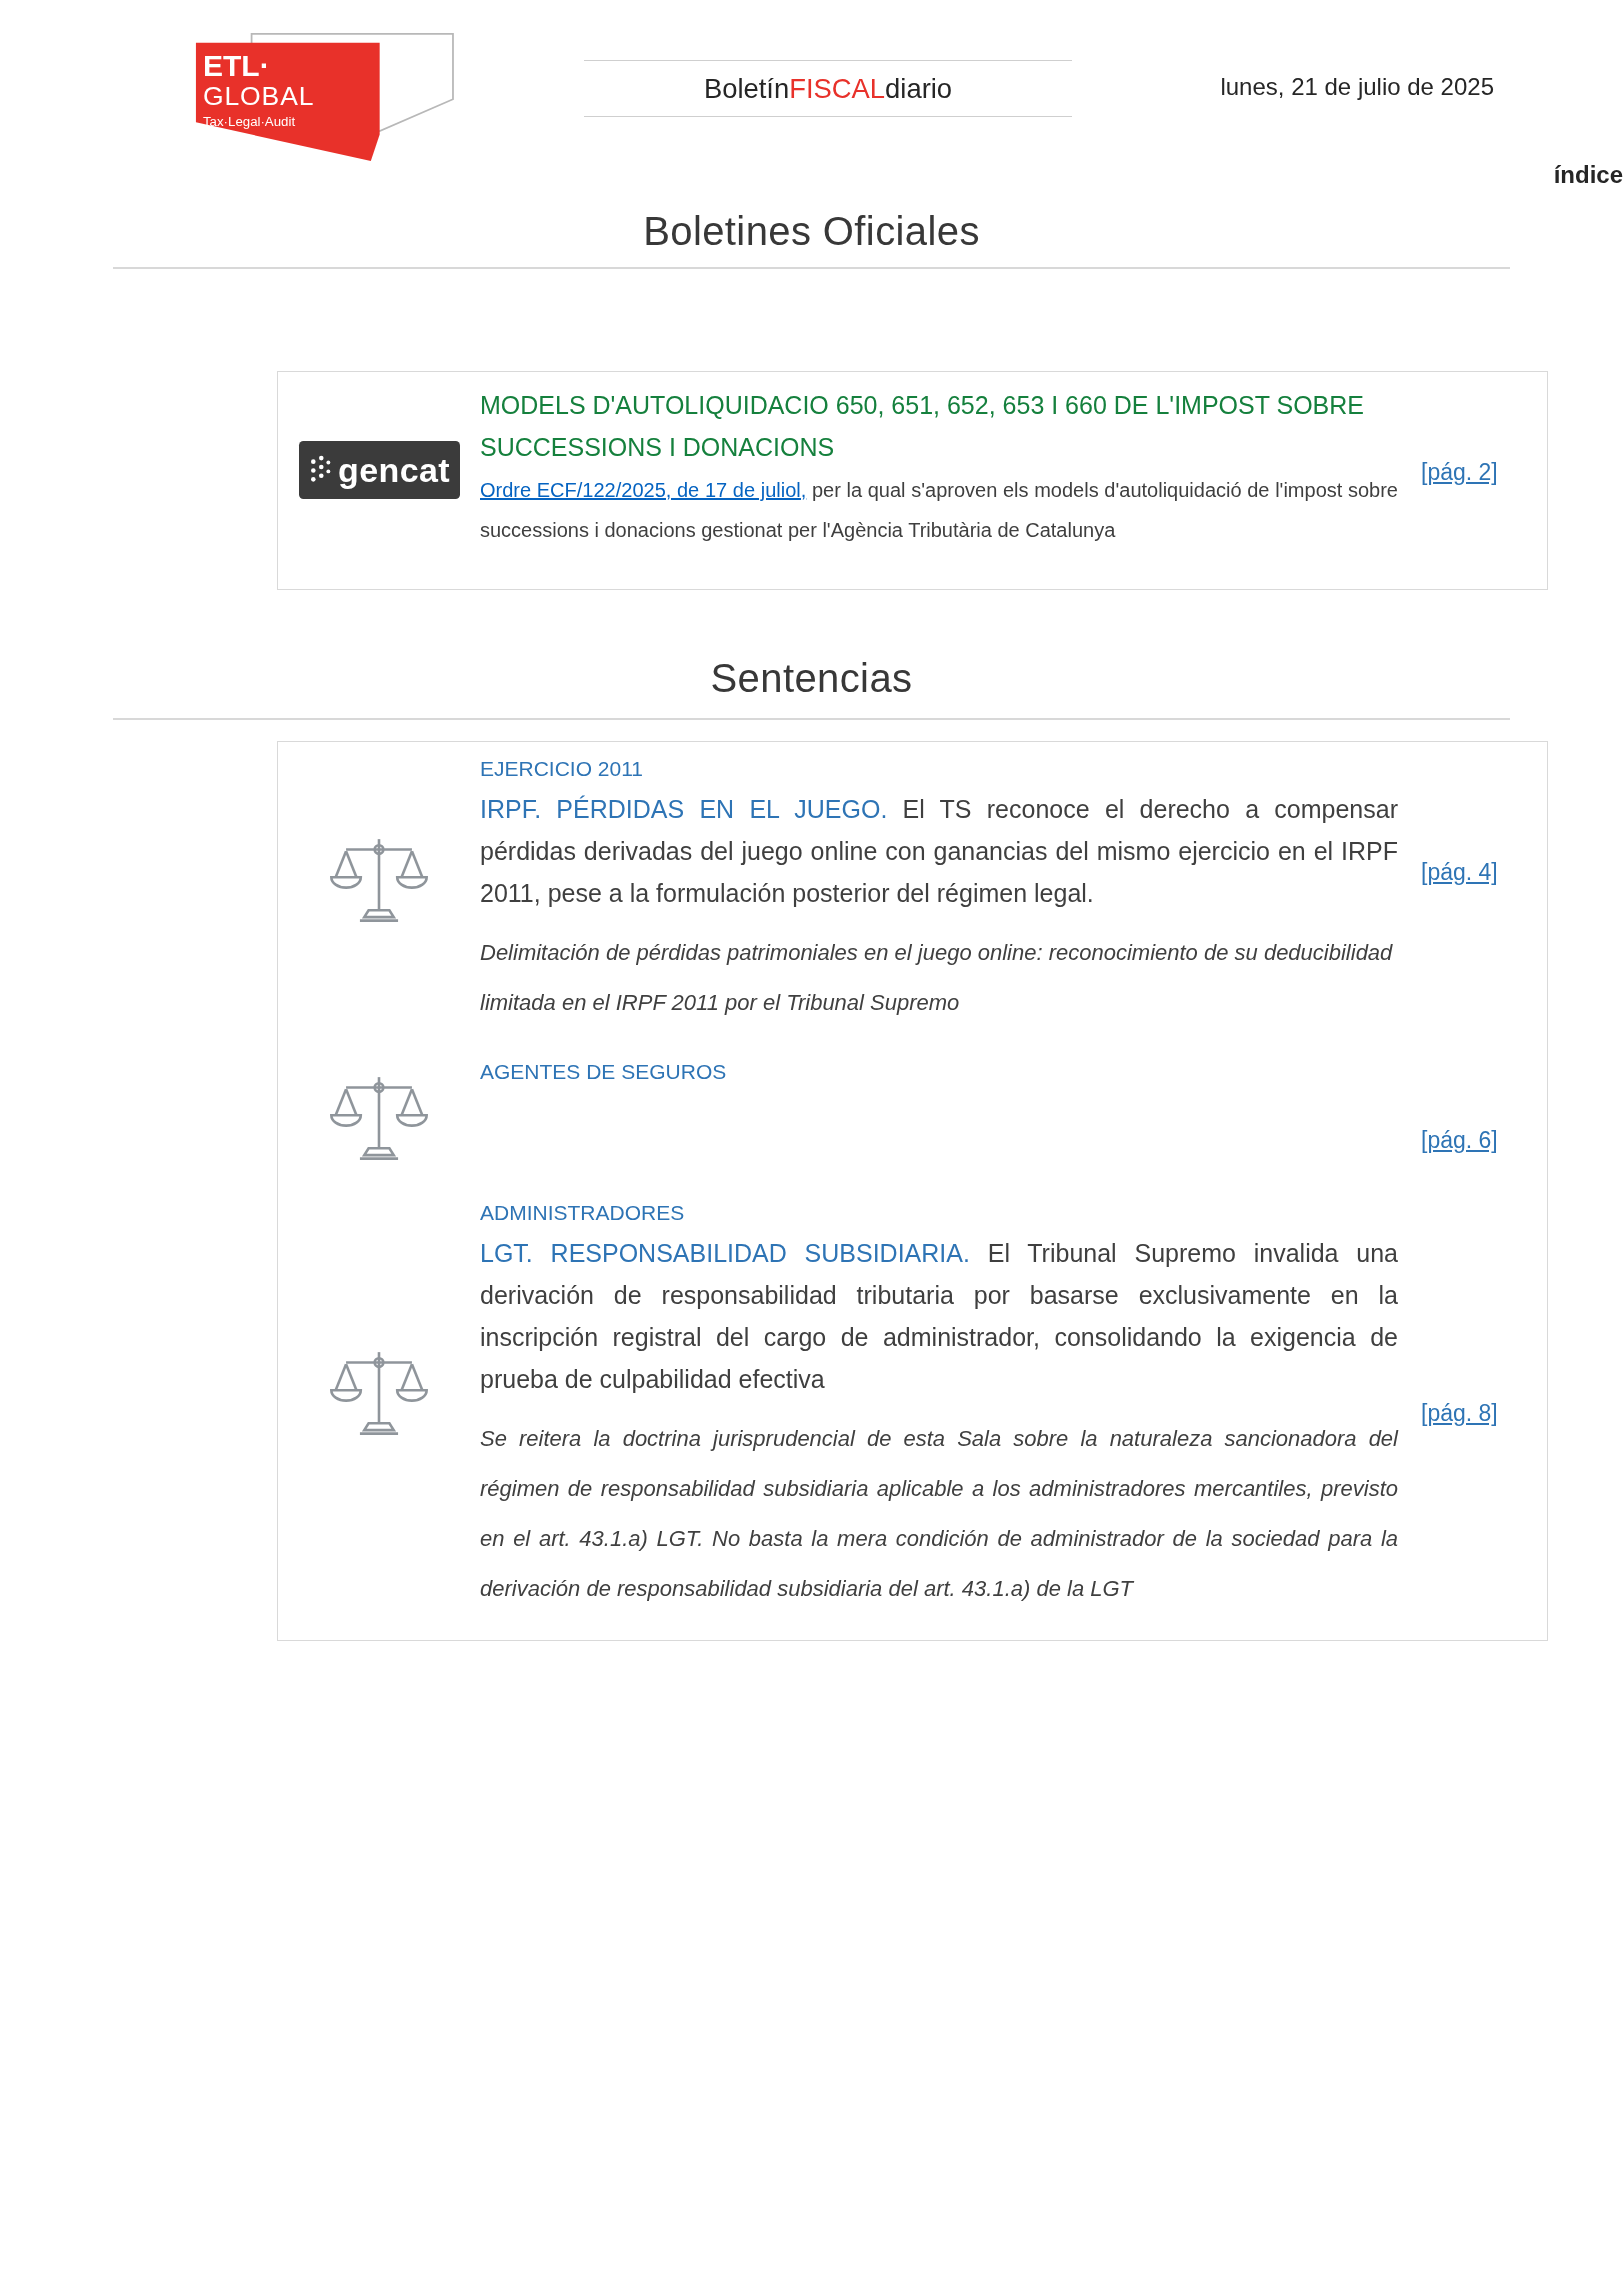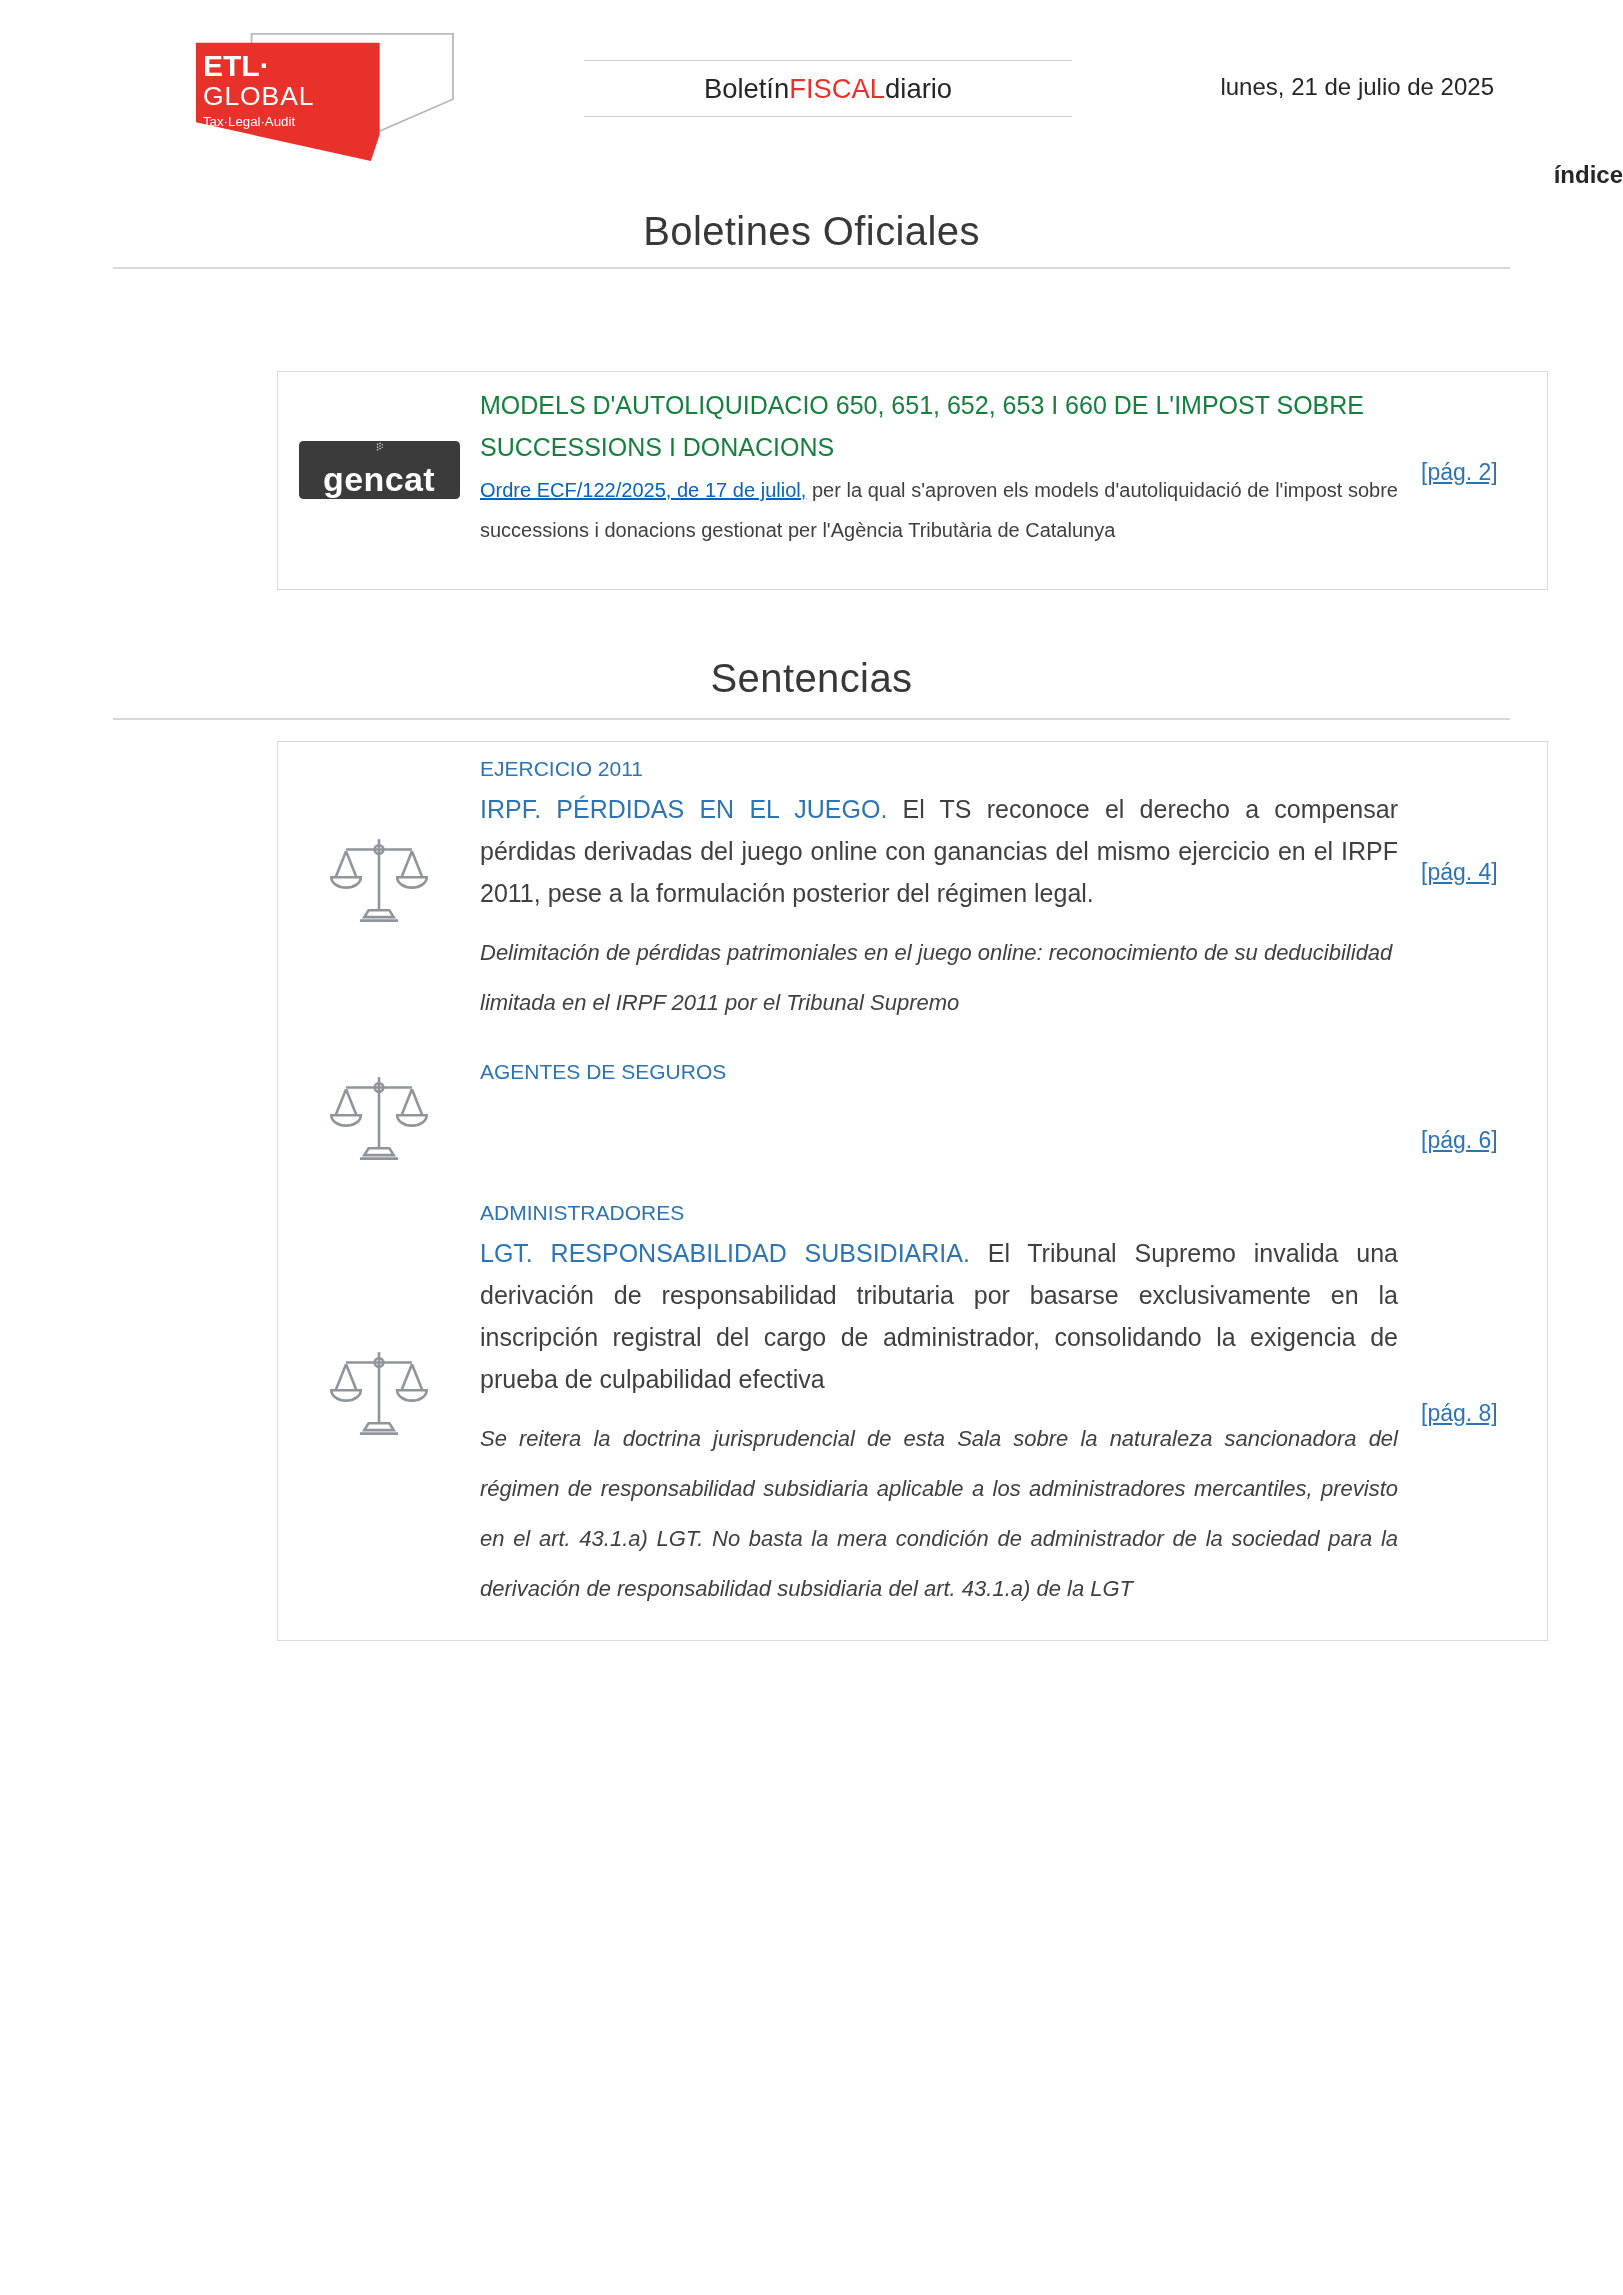--- a/index.html
+++ b/index.html
@@ -39,21 +39,21 @@
   .box-sen{top:741px;height:900px;padding-top:8.8px;}
 
   .row{display:flex;align-items:flex-start;}
   .col-icon{width:202px;flex:0 0 202px;display:flex;justify-content:center;}
   .col-text{flex:1 1 auto;padding-right:23px;}
   .col-ref{width:126px;flex:0 0 126px;font-size:23px;}
   .pageref{color:#2e74b5;text-decoration:underline;white-space:nowrap;}
 
   
   .gencat{margin-top:69px;width:161px;height:58px;background:#3b3b3b;border-radius:4.4px;
-          display:flex;align-items:center;justify-content:center;gap:7px;flex-direction:column;}
+          display:flex;align-items:center;justify-content:center;gap:7px;}
   .gencat .word{color:#fff;font-weight:700;font-size:34px;letter-spacing:0.4px;}
   .bol-title{margin:12.4px 0 0 0;font-size:25px;line-height:42px;color:#15803d;}
   .bol-body{margin:1.8px 0 0 0;font-size:20px;line-height:40px;color:#3f3f3f;text-align:justify;}
   .extlink{color:#0563c1;text-decoration:underline;cursor:pointer;}
 
   
   .entry{margin-bottom:26.5px;}
   .tag{font-size:21px;line-height:35px;color:#2e74b5;}
   .lead{color:#2e74b5;}
   .s-body{margin:1.8px 0 0 0;font-size:25px;line-height:42px;color:#3f3f3f;text-align:justify;}

